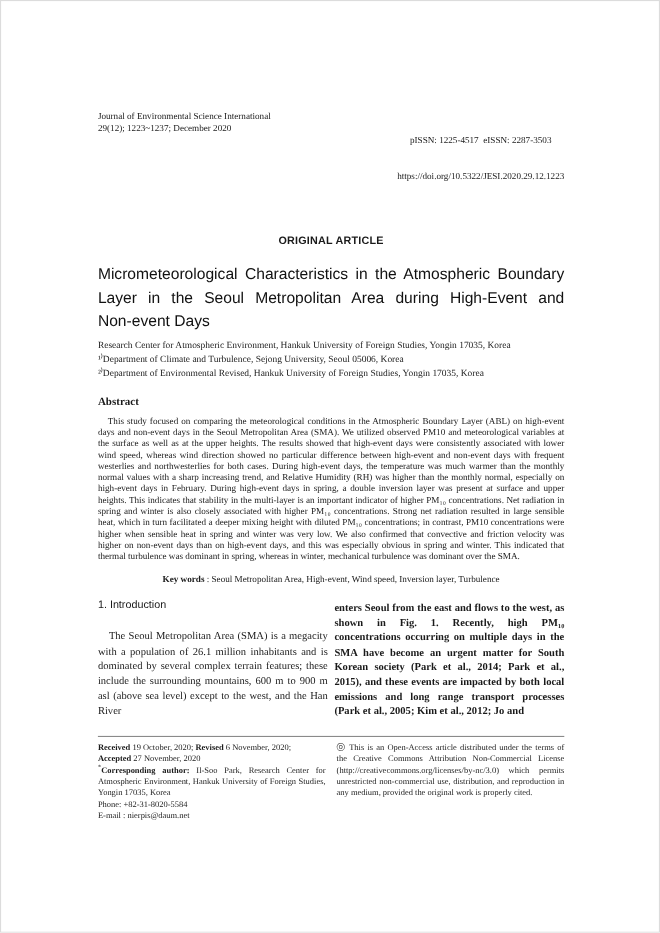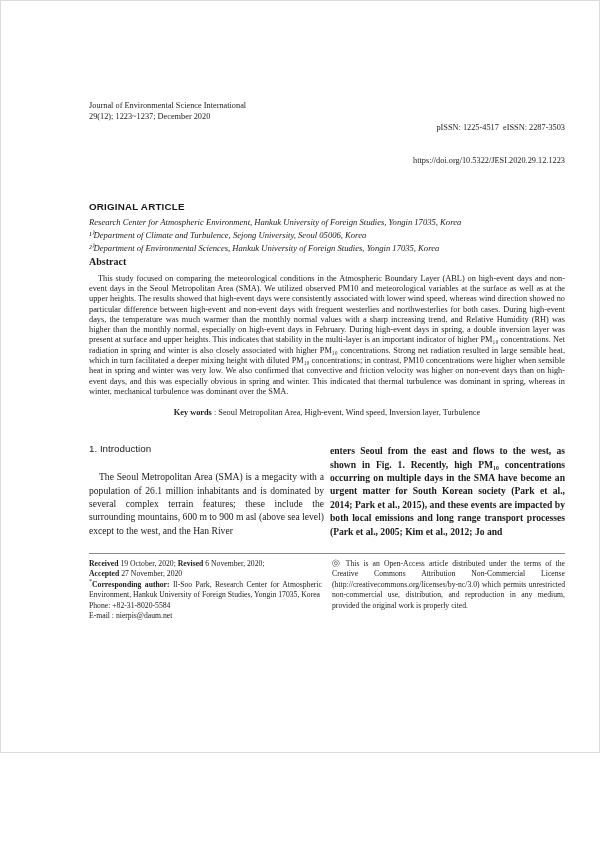--- a/index.html
+++ b/index.html
@@ -5,59 +5,59 @@
   * { margin: 0; padding: 0; box-sizing: border-box; }
   html, body { background: #ffffff; }
   body {
     width: 600px; height: 848px;
     font-family: "Liberation Serif", serif;
     color: #1a1a1a;
     position: relative;
     overflow: hidden;
   }
   .page {
-    width: 600px; height: 753px;
+    width: 600px; height: 848px;
     border: 1px solid #dcdcdc;
     background: #ffffff;
-    padding: 99px 34px 0 88px;
+    padding: 99px 86px 0 88px;
   }
   
   .jheader { display: flex; justify-content: space-between; font-size: 8.3px; line-height: 11px; }
-  .jheader .right { text-align: right; white-space: pre; }
+  .jheader .right { text-align: center; white-space: pre; }
   
   .article-type {
-    margin-top: 13px;
+    margin-top: 26px;
     font-family: "Liberation Sans", sans-serif;
-    font-weight: 700; font-size: 9.8px; letter-spacing: .2px;
+    font-weight: 700; font-size: 9.8px; letter-spacing: .2px; text-align: center;
   }
   
   .title {
     margin-top: 15px;
     font-family: "Liberation Sans", sans-serif;
     font-size: 14.2px; line-height: 21px; font-weight: 400;
     color: #111;
   }
   .title .jl { text-align: justify; text-align-last: justify; }
   
   .authors {
     margin-top: 3px;
     font-family: "Liberation Sans", sans-serif;
     font-size: 10px; letter-spacing: .4px; line-height: 14px;
   }
-  .affils { margin-top: 4px; font-style: italic; font-size: 8.6px; line-height: 13.2px; }
+  .affils { margin-top: 4px; font-size: 8.6px; line-height: 13.2px; }
   
-  .abs-heading { font-weight: 700; font-size: 10px; }
+  .abs-heading { margin-top: 13px; font-weight: 700; font-size: 10px; }
   .abs-body {
     margin-top: 7px; font-size: 8.3px; line-height: 10.3px;
     text-align: justify; text-indent: 9px;
   }
   .keywords { margin-top: 11px; font-size: 8.3px; text-align: center; }
   .keywords b { font-weight: 700; }
   
-  .cols { display: flex; gap: 6px; margin-top: 26px; }
+  .cols { display: flex; gap: 6px; margin-top: 14px; }
   .col { flex: 1 1 0; min-width: 0; }
   .sec-heading { font-family: "Liberation Sans", sans-serif; font-size: 9.8px; }
   .body-par {
     font-size: 9.6px; line-height: 13.4px; text-align: justify;
   }
   .body-par.indent { text-indent: 10px; margin-top: 16px; }
   .col-right .body-par { margin-top: 1px; font-weight: bold; }
   
   .fn-rule { border: 0; border-top: 1px solid #8a8a8a; margin-top: 15px; }
   .fn-cols { display: flex; gap: 10px; margin-top: 5px; }
@@ -77,26 +77,31 @@
       <div>29(12); 1223~1237; December 2020</div>
     </div>
     <div class="right">
       <div>pISSN: 1225-4517  eISSN: 2287-3503</div>
       <div>https://doi.org/10.5322/JESI.2020.29.12.1223</div>
     </div>
   </div>
 
   <div class="article-type">ORIGINAL ARTICLE</div>
 
+  <div class="title">
+    <div class="jl">Micrometeorological Characteristics in the Atmospheric Boundary</div>
+    <div class="jl">Layer in the Seoul Metropolitan Area during High-Event and</div>
+    <div>Non-event Days</div>
+  </div>
 
 
   <div class="affils">
     <div>Research Center for Atmospheric Environment, Hankuk University of Foreign Studies, Yongin 17035, Korea</div>
     <div>¹⁾Department of Climate and Turbulence, Sejong University, Seoul 05006, Korea</div>
-    <div>²⁾Department of Environmental Sciences, Hankuk University of Foreign Studies, Yongin 17035, Korea</div>
+    <div>²⁾Department of Environmental Revised, Hankuk University of Foreign Studies, Yongin 17035, Korea</div>
   </div>
 
   <div class="abs-heading">Abstract</div>
   <div class="abs-body">This study focused on comparing the meteorological conditions in the Atmospheric Boundary Layer (ABL) on high-event days and non-event days in the Seoul Metropolitan Area (SMA). We utilized observed PM10 and meteorological variables at the surface as well as at the upper heights. The results showed that high-event days were consistently associated with lower wind speed, whereas wind direction showed no particular difference between high-event and non-event days with frequent westerlies and northwesterlies for both cases. During high-event days, the temperature was much warmer than the monthly normal values with a sharp increasing trend, and Relative Humidity (RH) was higher than the monthly normal, especially on high-event days in February. During high-event days in spring, a double inversion layer was present at surface and upper heights. This indicates that stability in the multi-layer is an important indicator of higher PM₁₀ concentrations. Net radiation in spring and winter is also closely associated with higher PM₁₀ concentrations. Strong net radiation resulted in large sensible heat, which in turn facilitated a deeper mixing height with diluted PM₁₀ concentrations; in contrast, PM10 concentrations were higher when sensible heat in spring and winter was very low. We also confirmed that convective and friction velocity was higher on non-event days than on high-event days, and this was especially obvious in spring and winter. This indicated that thermal turbulence was dominant in spring, whereas in winter, mechanical turbulence was dominant over the SMA.</div>
   <div class="keywords">
     <b>Key words</b><span> : Seoul Metropolitan Area, High-event, Wind speed, Inversion layer, Turbulence</span>
   </div>
 
   <div class="cols">
     <div class="col col-left">

